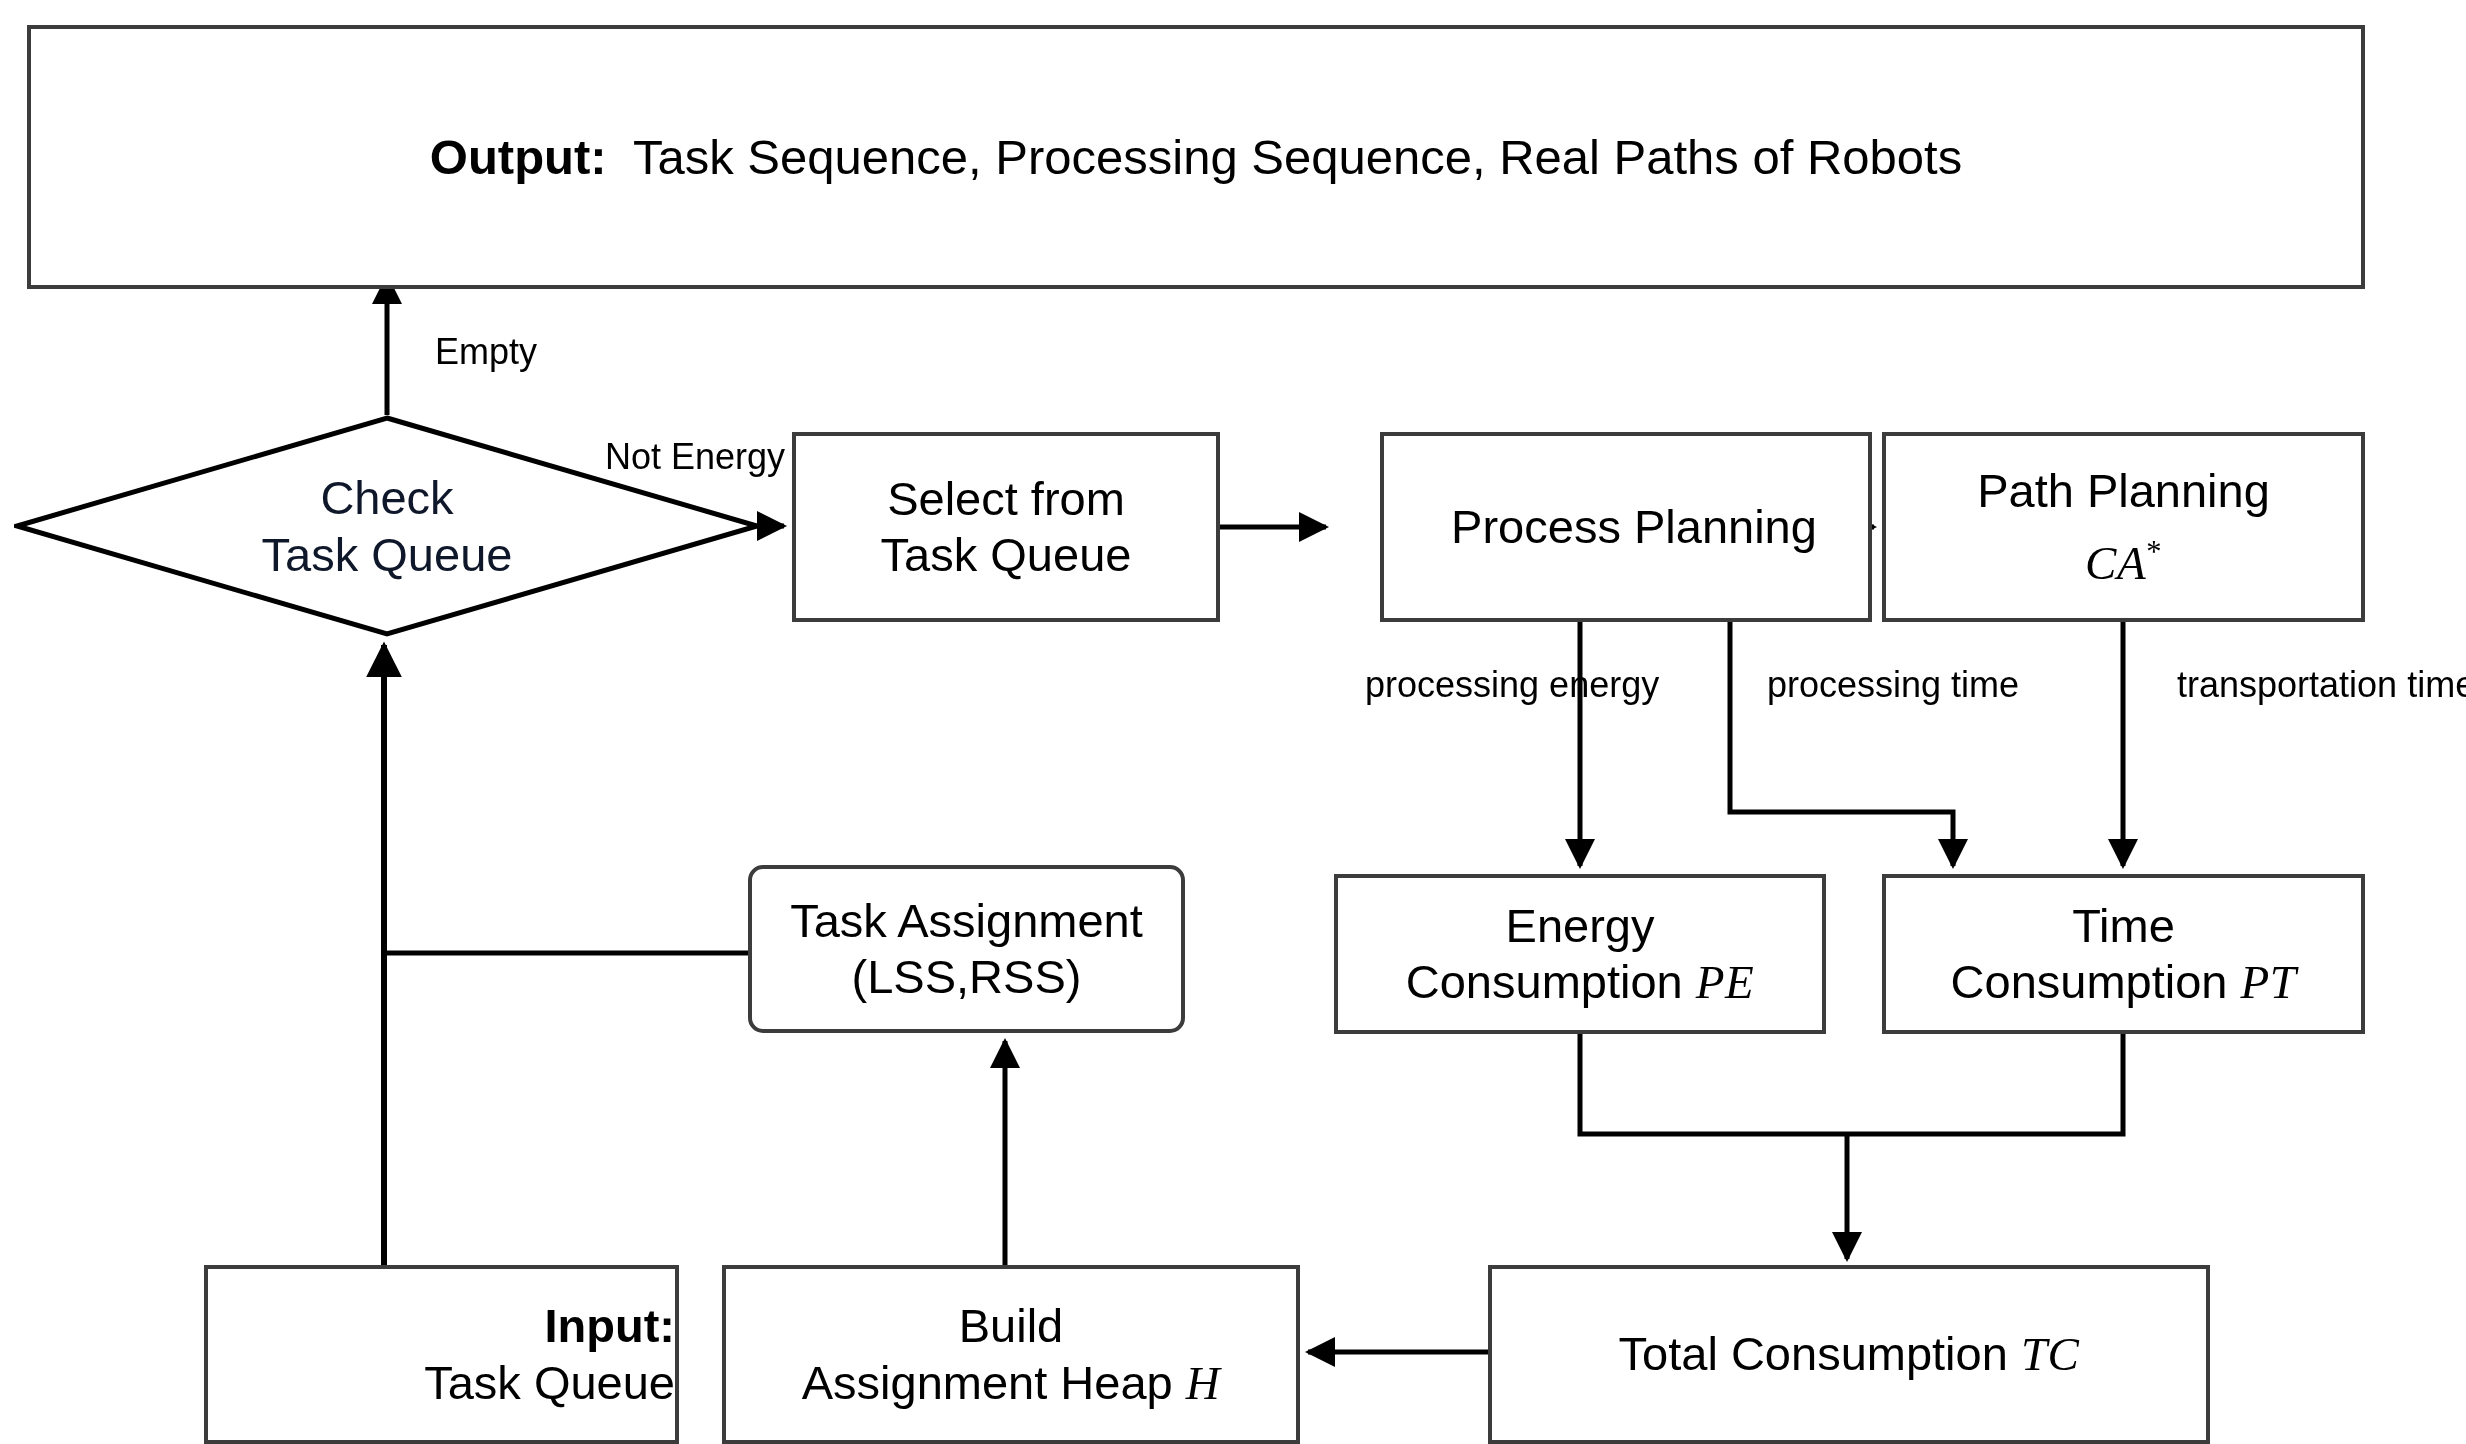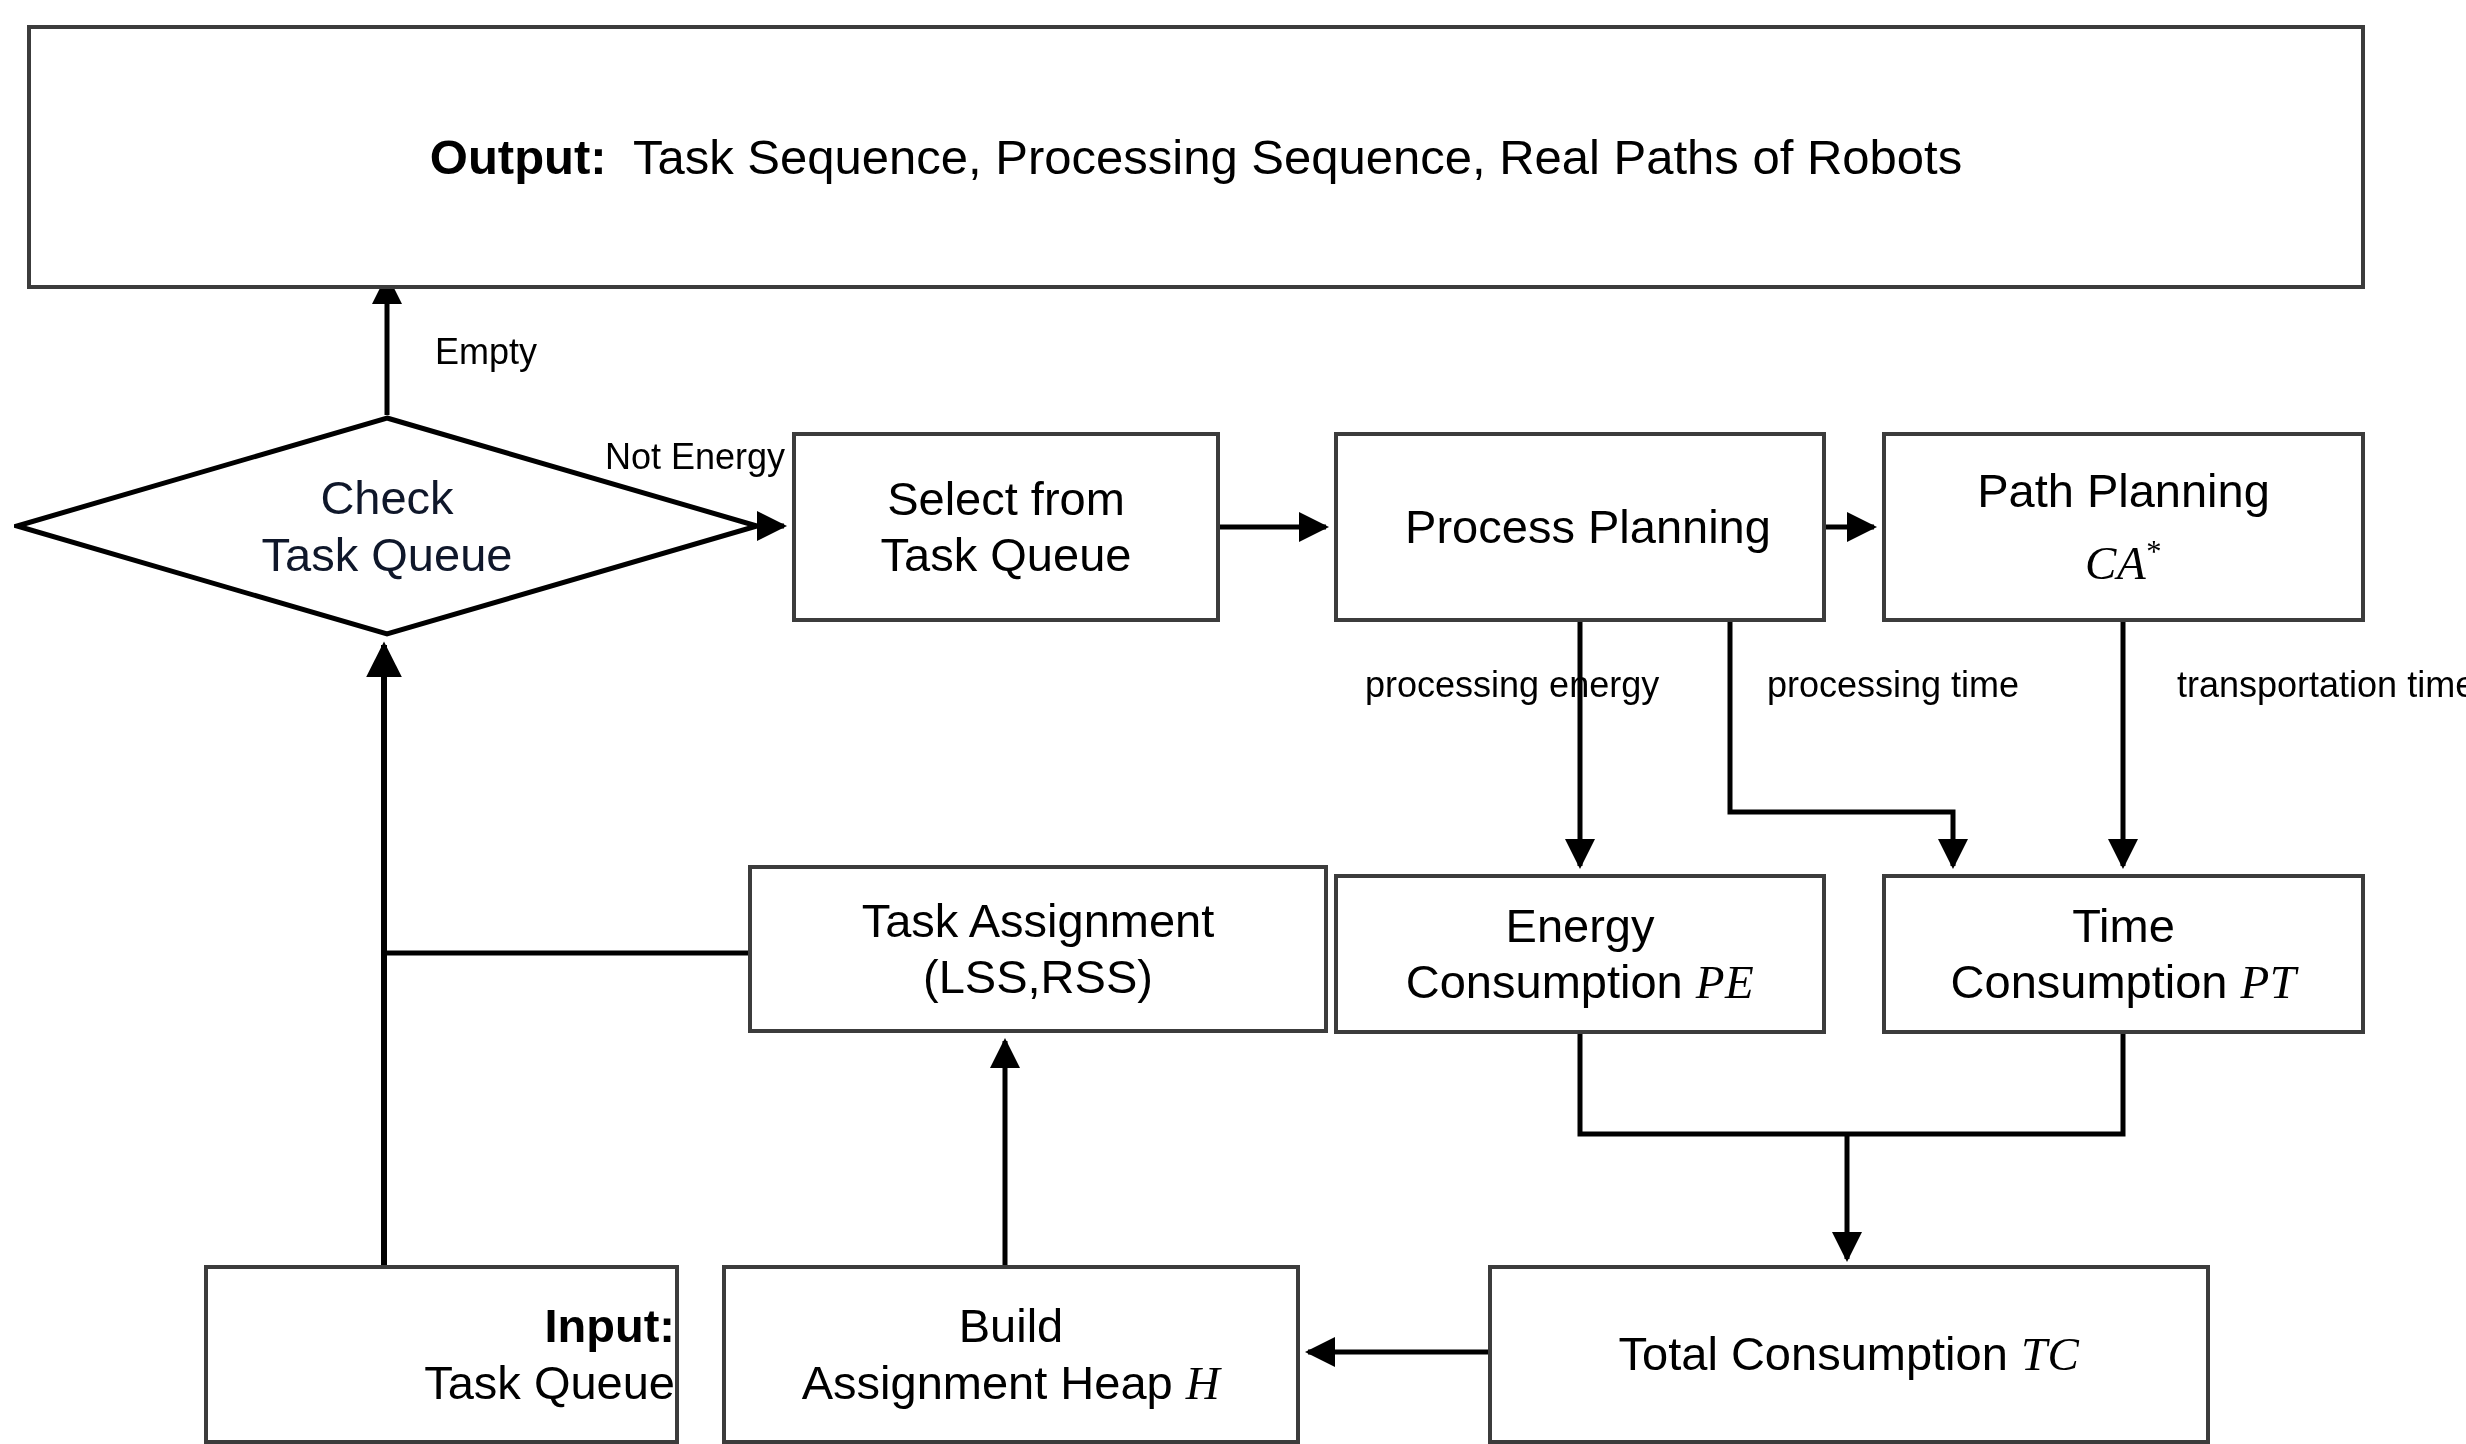--- a/index.html
+++ b/index.html
@@ -41,31 +41,32 @@
   
   #node-output {
     left: 27px; top: 25px; width: 2338px; height: 264px;
     font-size: 49px;
   }
   #node-select {
     left: 792px; top: 432px; width: 428px; height: 190px;
     font-size: 47px;
   }
   #node-process {
-    left: 1334px; top: 432px; width: 492px; height: 190px;
+    left: 1380px; top: 432px; width: 492px; height: 190px;
     font-size: 47px;
     padding-left: 16px;
   }
   #node-path {
     left: 1882px; top: 432px; width: 483px; height: 190px;
     font-size: 47px;
   }
   #node-assign {
-    left: 748px; top: 865px; width: 580px; height: 168px;
-    font-size: 47px;
+    left: 748px; top: 865px; width: 437px; height: 168px;
+    font-size: 47px;
+    border-radius: 15px;
   }
   #node-energy {
     left: 1334px; top: 874px; width: 492px; height: 160px;
     font-size: 47px;
   }
   #node-time {
     left: 1882px; top: 874px; width: 483px; height: 160px;
     font-size: 47px;
   }
   #node-input {

